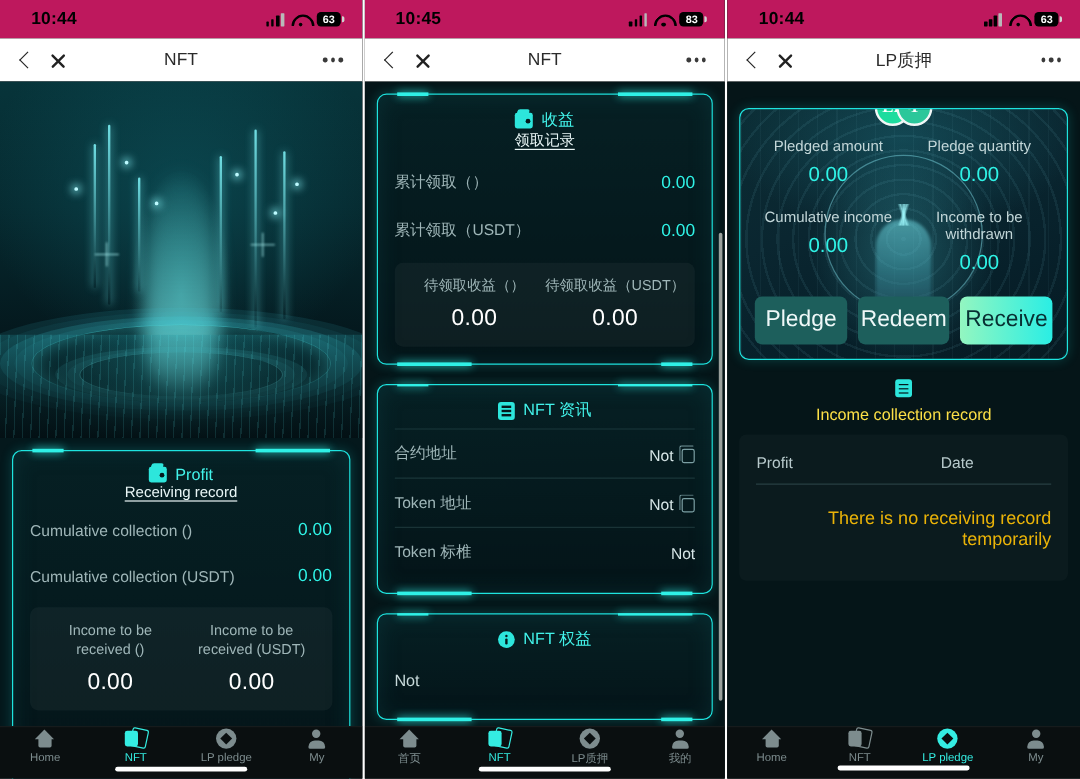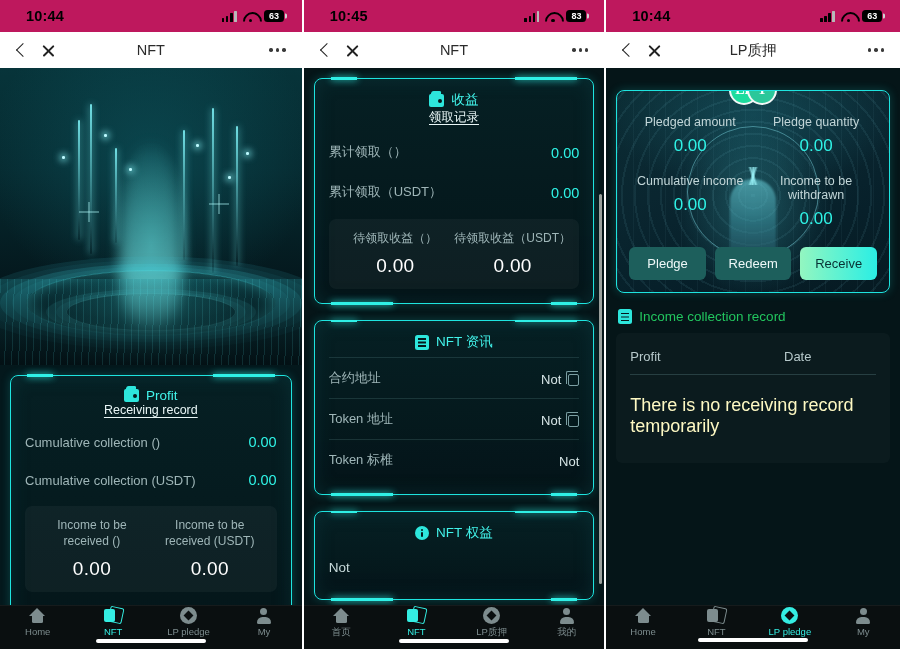--- a/index.html
+++ b/index.html
@@ -356,35 +356,35 @@
   .lp-grid { position:relative; z-index:3; }
   .lp-row { display:flex; margin-bottom:18px; }
   .lp-cell { flex:1; text-align:center; }
   .lp-cell .cap { font-size:12.5px; color:#c2d6d8; }
   .lp-cell .num { font-size:17px; color:#2ff3e6; margin-top:7px; }
   .lp-btns {
     position:relative; z-index:3; display:flex; gap:9px; padding:0 2px; margin-top:4px;
   }
   .lp-btns button {
     flex:1; border:none; border-radius:6px; padding:9px 0;
-    font-size:13px; color:#eef8f8; cursor:pointer;
+    font-size:19px; color:#eef8f8; cursor:pointer;
     background:#1d5f5c; font-family:inherit;
   }
   .lp-btns button.primary {
     background:linear-gradient(90deg,#93f6c0, #2aeee4); color:#083033;
   }
   .sec-title {
     display:flex; align-items:center; gap:7px;
-    padding:16px 12px 9px; font-size:13.5px; color:#22c55e;
+    padding:16px 12px 9px; font-size:13.5px; color:#fde047;flex-direction:column;
   }
   .rec-box { margin:0 10px; background:rgba(255,255,255,.028); border-radius:6px; padding:4px 14px 22px; }
   .rec-head { display:flex; justify-content:space-between; padding:12px 0 10px; font-size:13px; color:#b7c9cb; }
   .rec-head .d { width:92px; }
   .rec-div { border-top:1px solid rgba(140,190,195,.22); }
-  .rec-empty { text-align:left; font-size:18px; color:#fef9c3; padding:20px 0 4px; }
+  .rec-empty { text-align:right; font-size:15px; color:#eab308; padding:20px 0 4px; }
 </style>
 </head>
 <body>
 
 <div class="screens">
 
   <div class="panel p1">
     <div class="statusbar">
       <span class="clock">10:44</span>
       <span class="sb-right">

